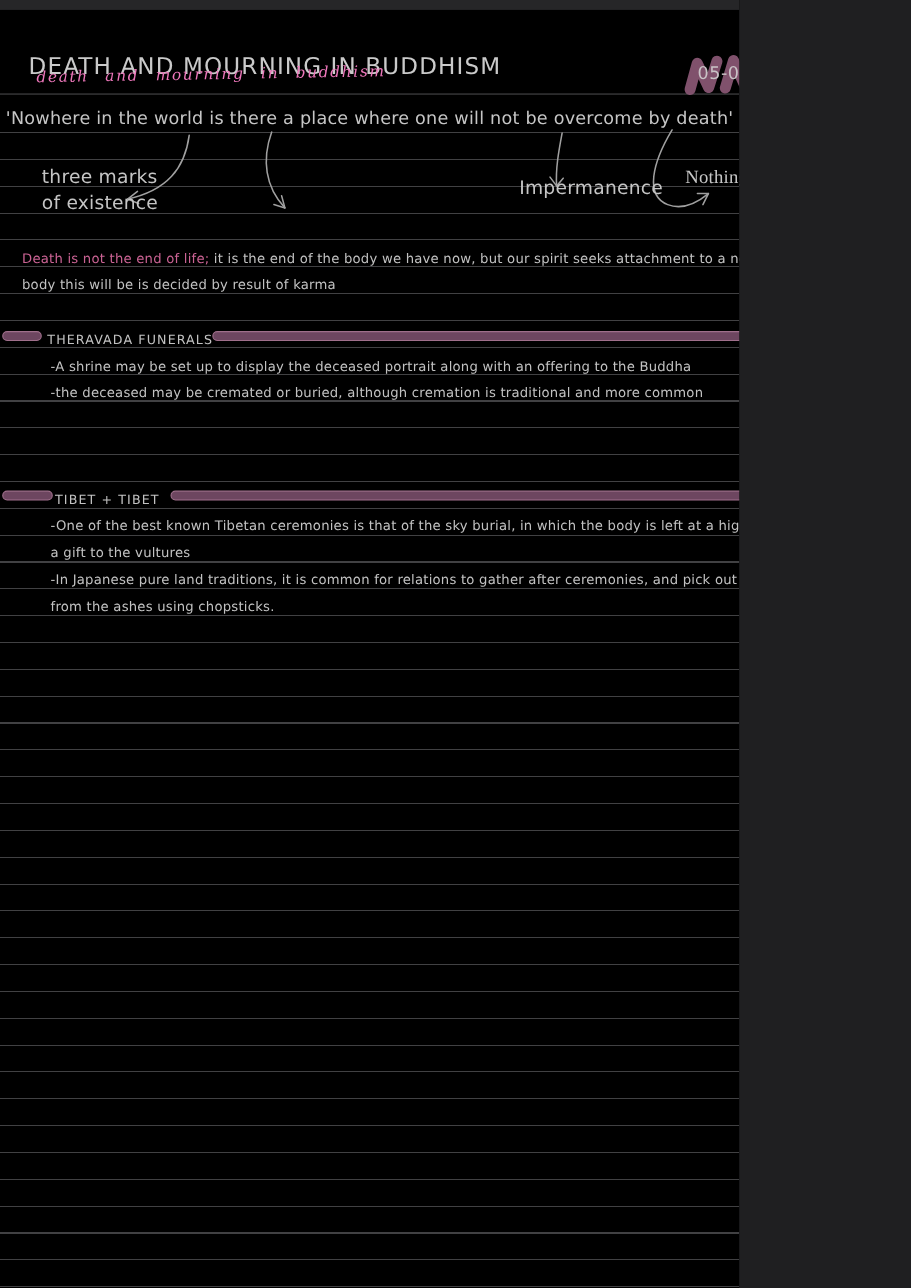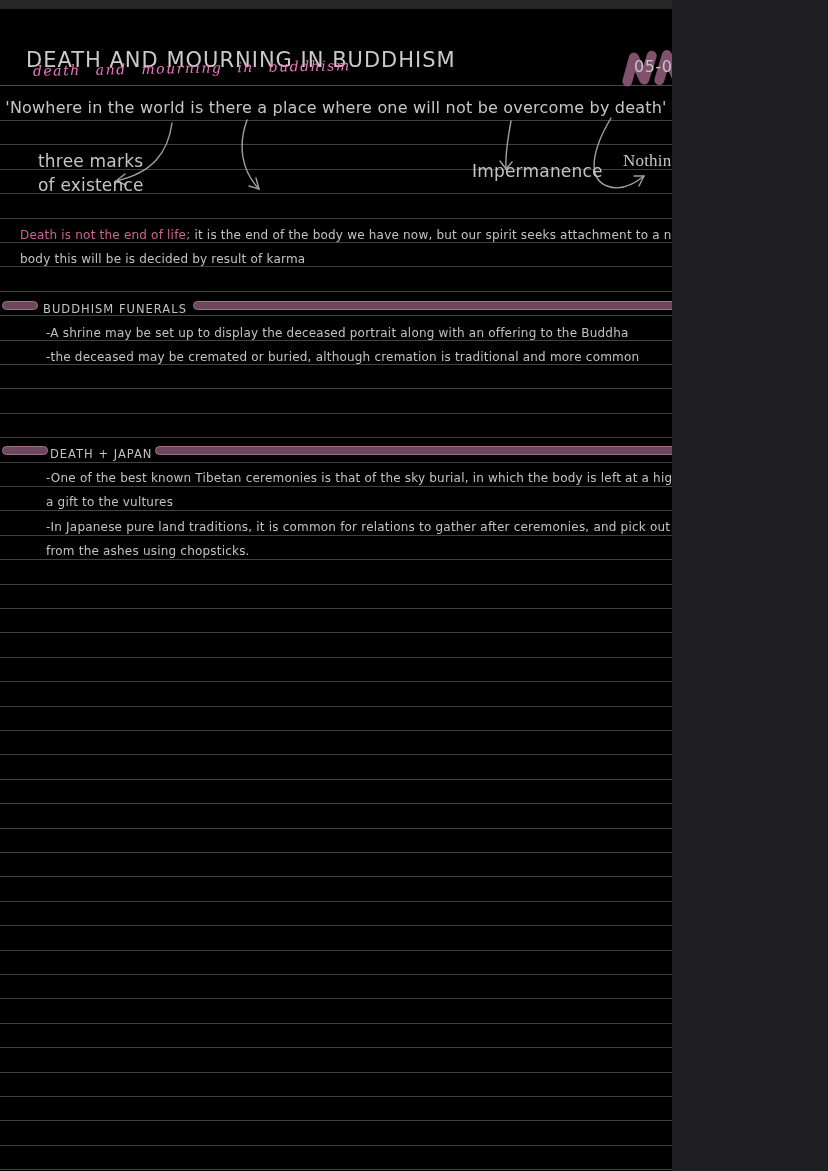--- a/index.html
+++ b/index.html
@@ -105,27 +105,27 @@
   </svg>
 
   <div class="node n1">three marks of existence</div>
   <div class="node n3">Impermanence</div>
   <div class="node n4">Nothing lasts forever</div>
 
   <p class="para"><span class="pink">Death is not the end of life;</span><span> it is the end of the body we have now, but our spirit seeks attachment to a new body, which body this will be is decided by result of karma</span></p>
 
   <div class="bar s1-bar-left"></div>
   <div class="bar s1-bar-right"></div>
-  <h2 class="sec-heading s1-heading">BUDDHISM FUNERALS</h2>
+  <h2 class="sec-heading s1-heading">THERAVADA FUNERALS</h2>
   <div class="bullets s1-bullets">
     <p class="bullet">-A shrine may be set up to display the deceased portrait along with an offering to the Buddha</p>
     <p class="bullet">-the deceased may be cremated or buried, although cremation is traditional and more common</p>
   </div>
 
   <div class="bar s2-bar-left"></div>
   <div class="bar s2-bar-right"></div>
-  <h2 class="sec-heading s2-heading">DEATH + JAPAN</h2>
+  <h2 class="sec-heading s2-heading">TIBET + TIBET</h2>
   <div class="bullets s2-bullets">
     <p class="bullet">-One of the best known Tibetan ceremonies is that of the sky burial, in which the body is left at a high place as a gift to the vultures</p>
     <p class="bullet">-In Japanese pure land traditions, it is common for relations to gather after ceremonies, and pick out the bones from the ashes using chopsticks.</p>
   </div>
 
 </div>
 
 </body></html>

